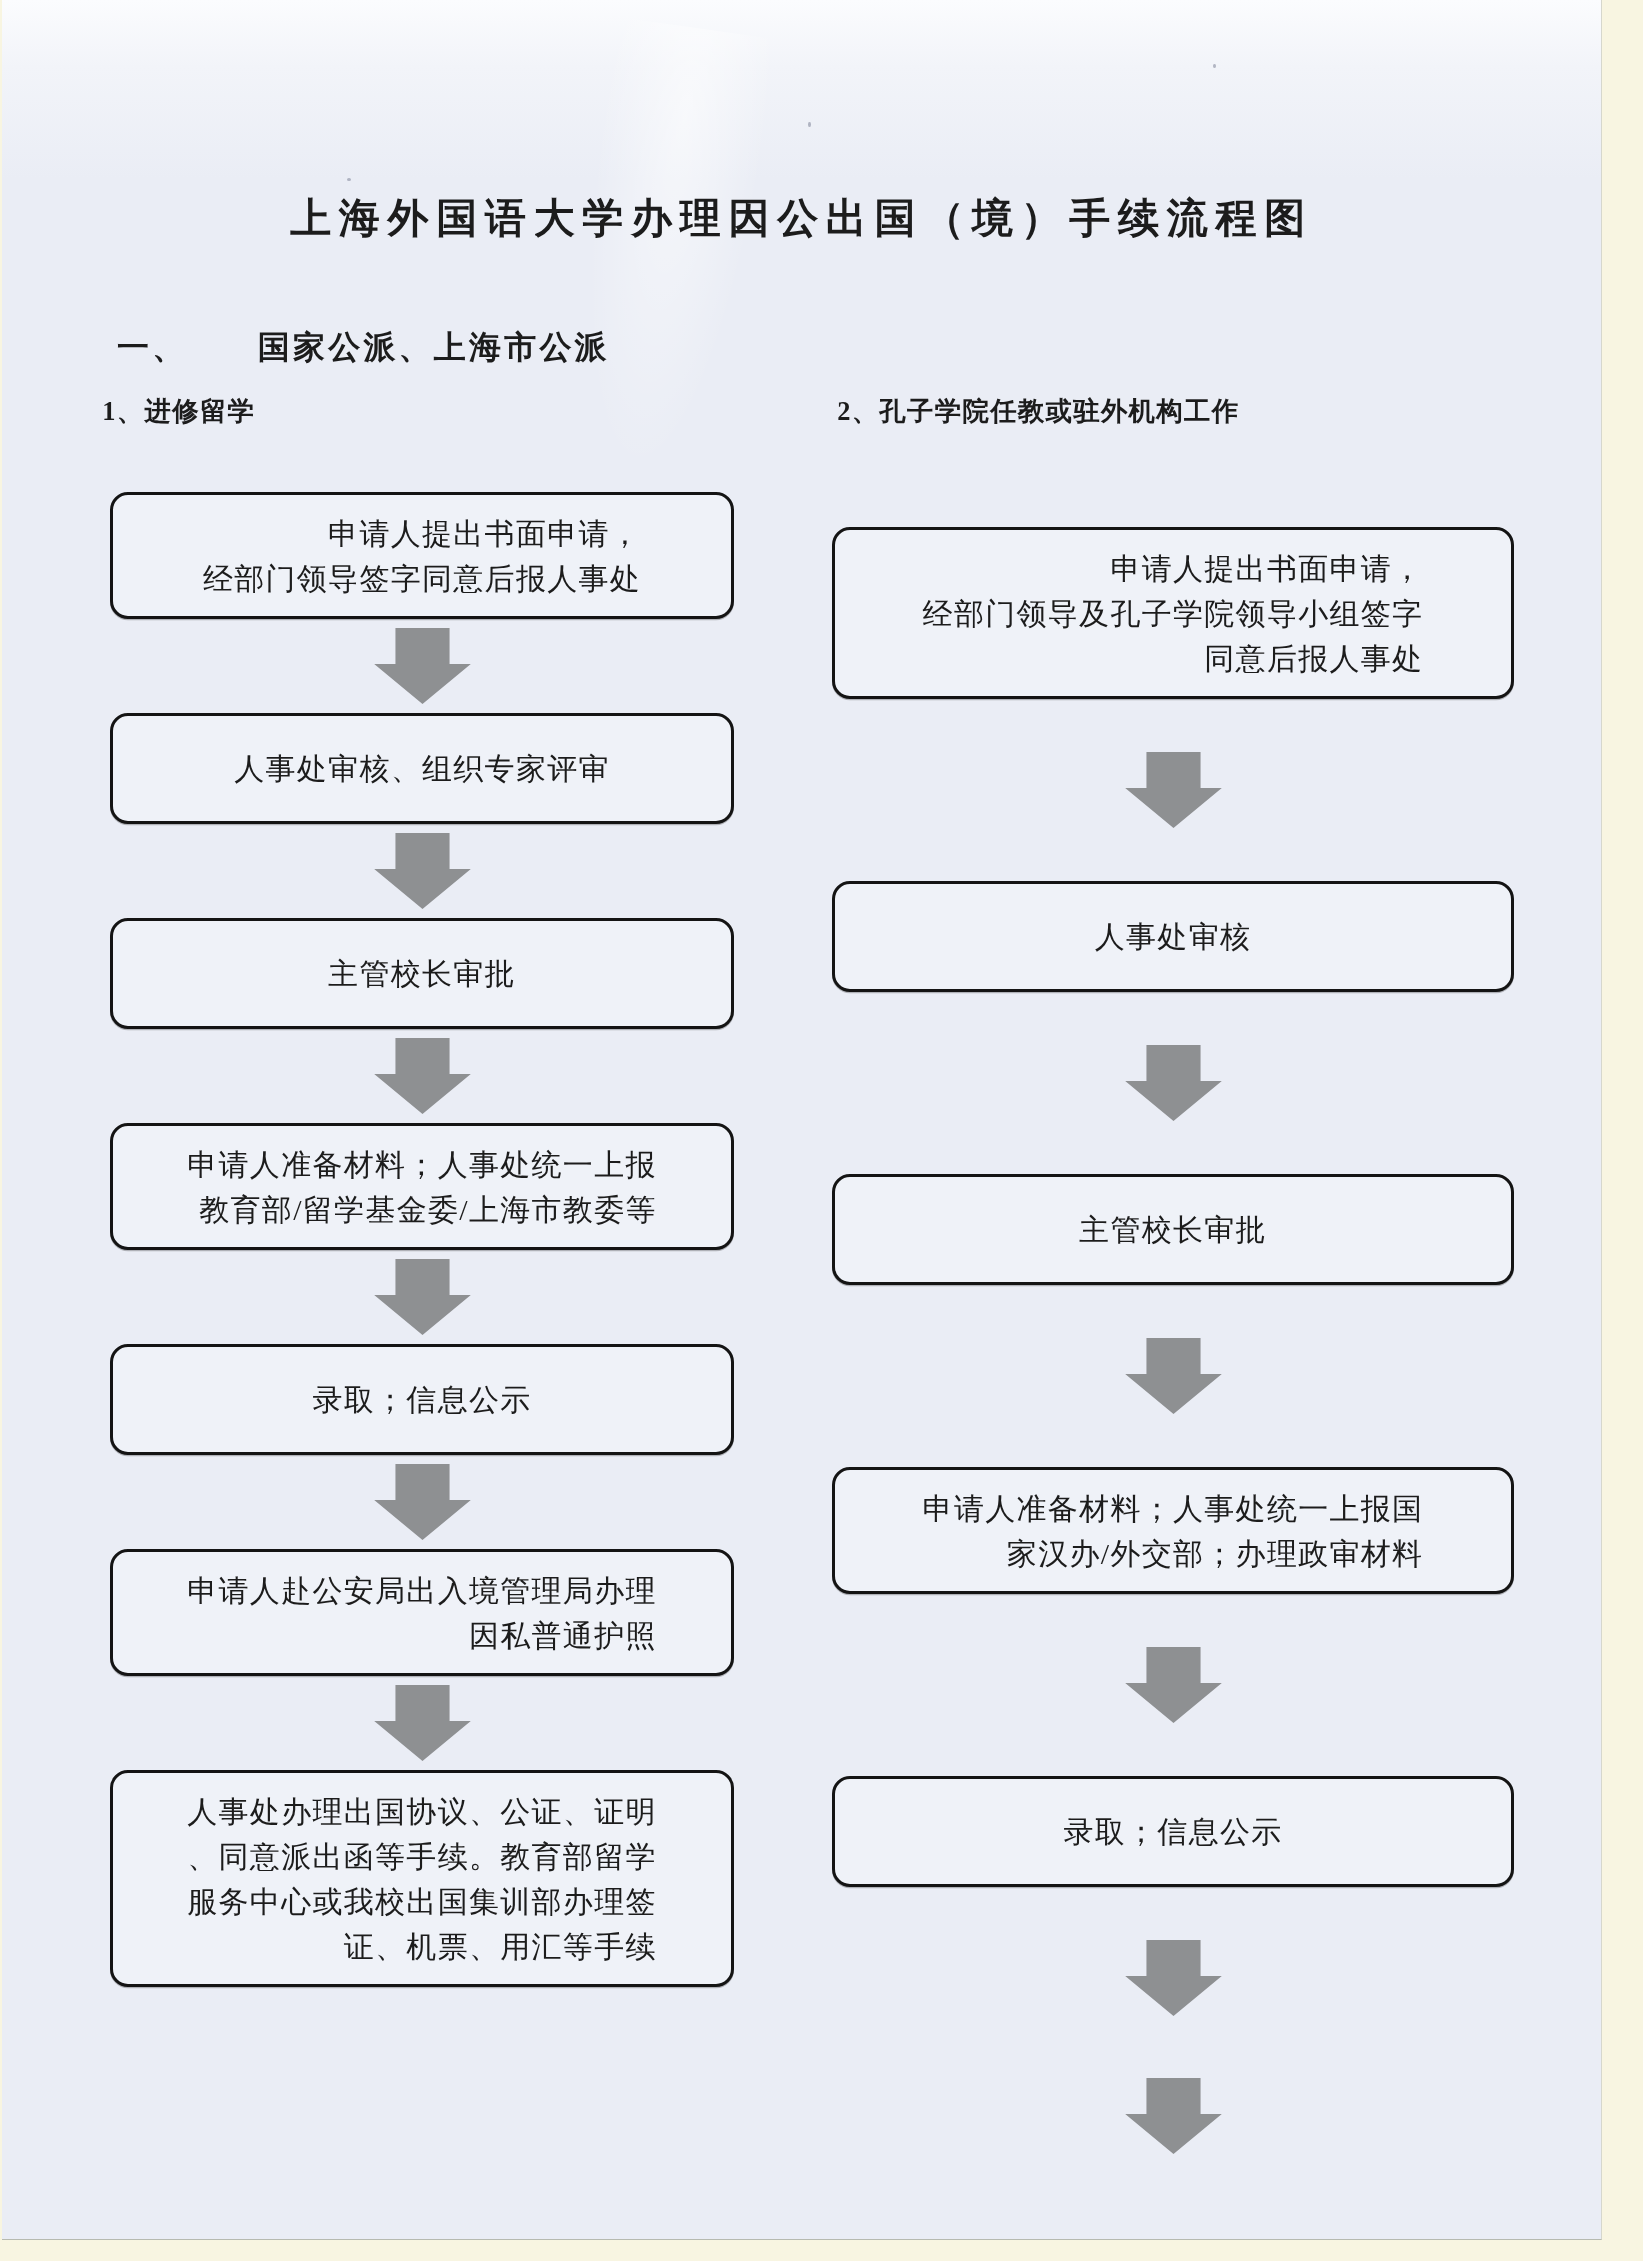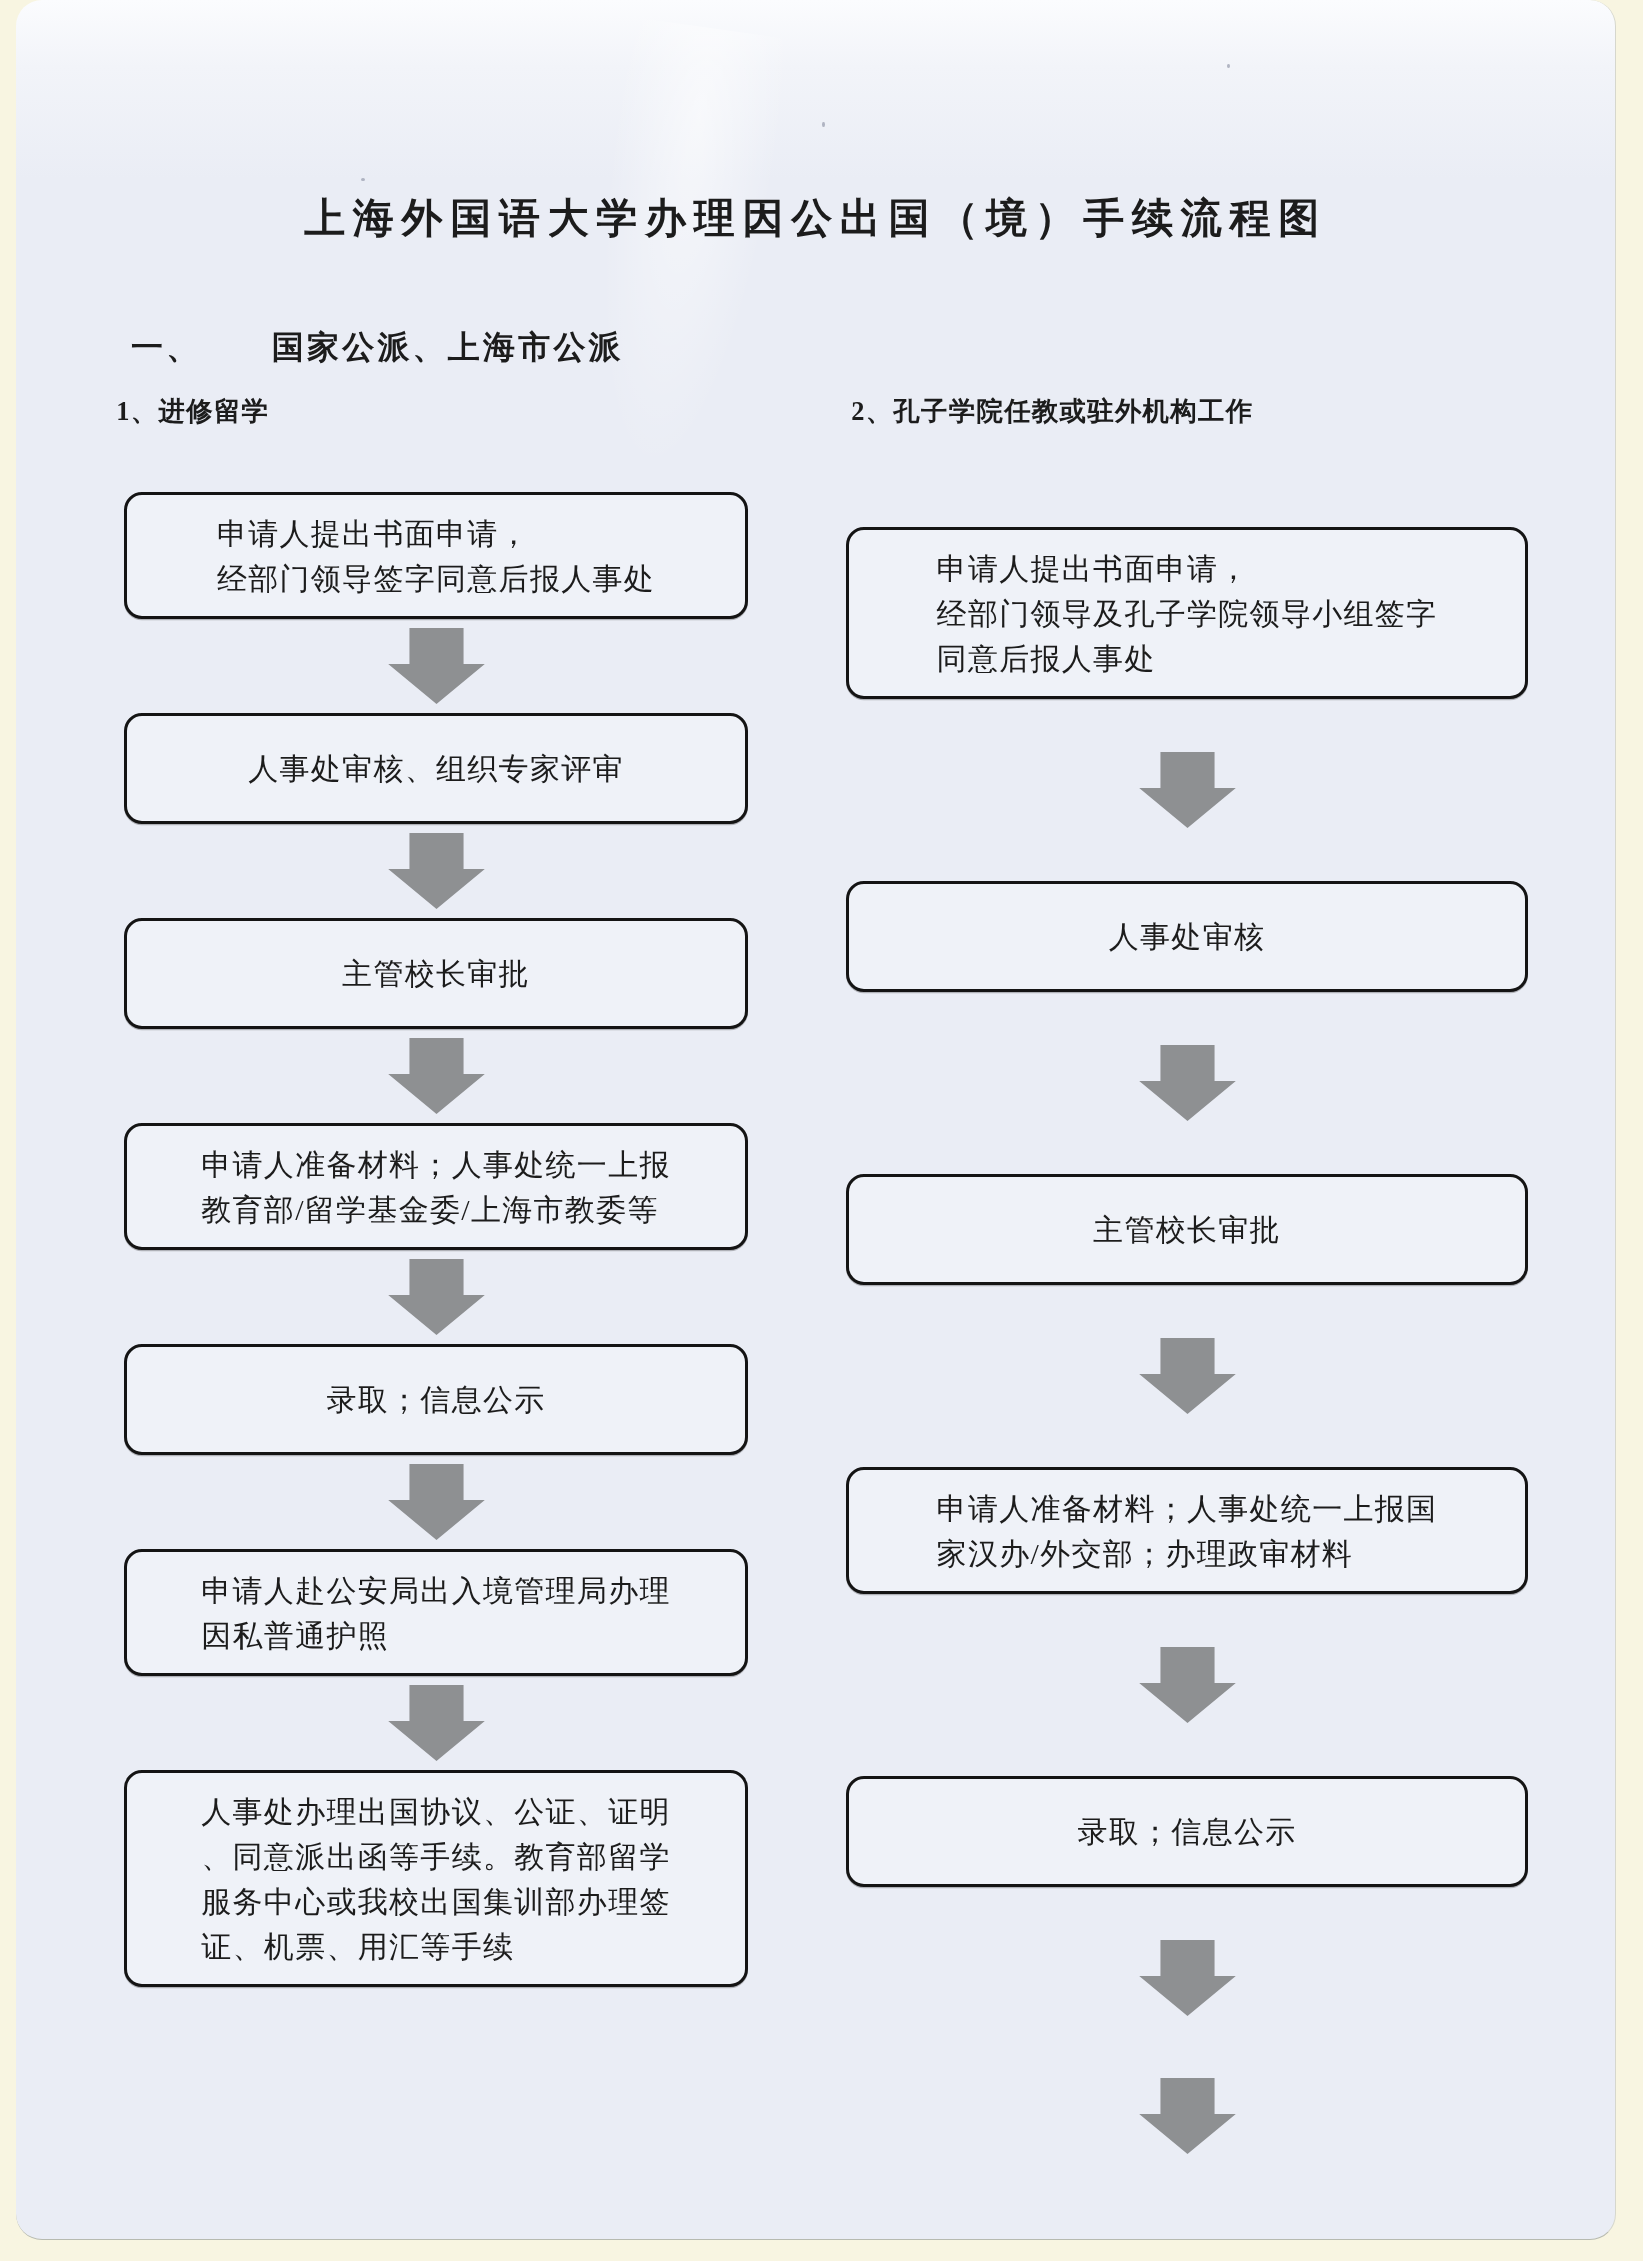--- a/index.html
+++ b/index.html
@@ -14,26 +14,25 @@
   html,body{margin:0;padding:0;}
   body{
     width:1643px;height:2261px;
     background:var(--backing);
     position:relative;
     overflow:hidden;
     font-family:"Liberation Serif","DejaVu Serif",serif;
     color:var(--text);
   }
   .paper{
-    position:absolute;left:16px;top:0;
+    position:absolute;left:2px;top:0;
     width:1600px;height:2240px;
     background:linear-gradient(180deg,#fbfcfe 0%,#f2f4f9 3%,var(--paper) 8%,var(--paper) 100%);
     border-right:1.3px solid #d6d7cd;
     border-bottom:1.3px solid #b7bab0;
-    border-radius:26px;
   }
   .crease{
     position:absolute;left:580px;top:26px;width:168px;height:451px;
     background:radial-gradient(ellipse at 50% 20%,rgba(255,255,255,0.55),rgba(255,255,255,0) 70%);
     transform:rotate(8deg);
     pointer-events:none;
   }
   .speck{position:absolute;background:#7d8498;border-radius:50%;opacity:.55;}
   .page-title{
     position:absolute;top:191px;left:0;width:100%;
@@ -58,21 +57,21 @@
   }
   .col-left  .col-label{margin:0 0 63px -7.7px;}
   .col-right .col-label{margin:0 0 54px 5.2px;}
   .box{
     width:100%;
     min-height:111px;
     border:3.9px solid var(--box_border);
     border-radius:18px;
     background:var(--box_fill);
     display:flex;align-items:center;justify-content:center;
-    text-align:left;
+    text-align:right;
     font-size:30px;line-height:45px;
     padding:15.5px 18px;
     white-space:pre-line;
     letter-spacing:1.3px;
     box-shadow:0 1.3px 0 rgba(0,0,0,0.25);
   }
   .arrow{
     flex:0 0 auto;
     margin:9px auto;
     width:97px;height:76px;

